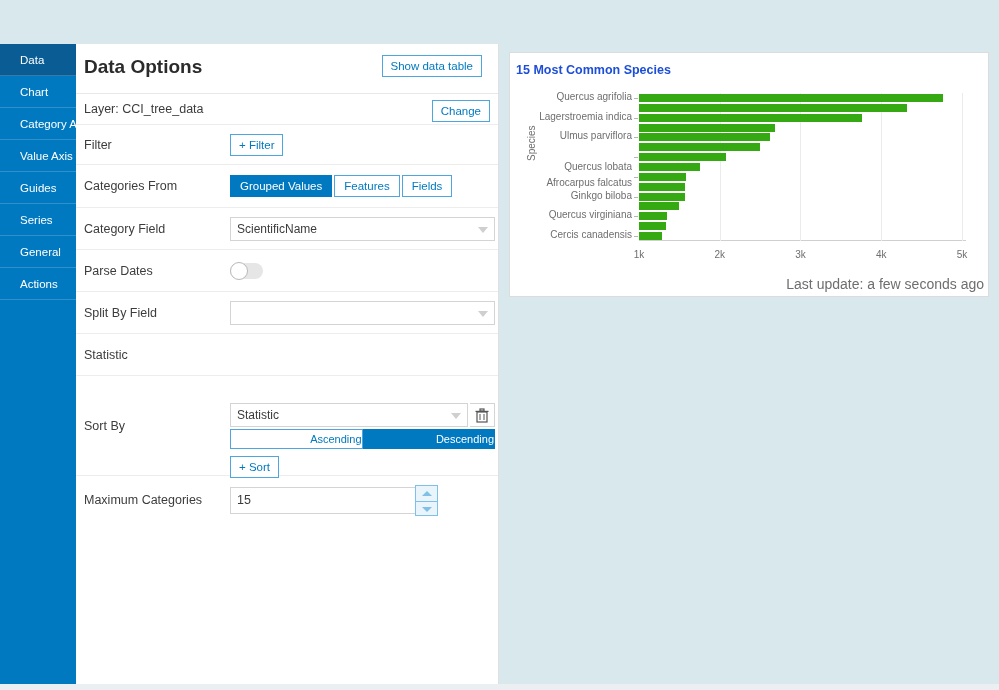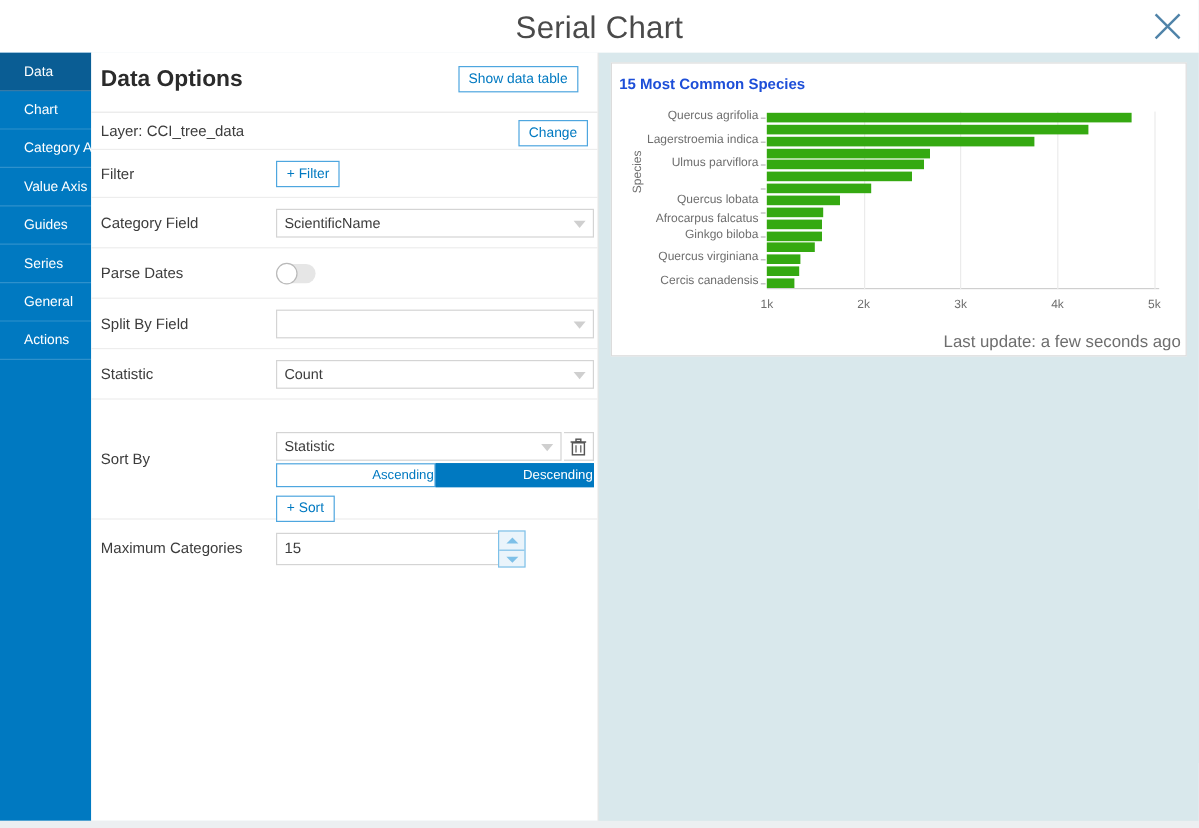--- a/index.html
+++ b/index.html
@@ -203,29 +203,20 @@
   .bottom-strip {
     position: absolute; left: 0; bottom: 0; width: 999px; height: 6px;
     background: #eceff1;
   }
 </style>
 </head>
 <body>
 
 <div id="app">
 
-  <div class="titlebar">
-    <div class="title">Serial Chart</div>
-    <div class="close-btn">
-      <svg width="32" height="32" viewBox="0 0 32 32">
-        <line x1="6" y1="6" x2="26" y2="26" stroke="#4f83a8" stroke-width="2"></line>
-        <line x1="26" y1="6" x2="6" y2="26" stroke="#4f83a8" stroke-width="2"></line>
-      </svg>
-    </div>
-  </div>
 
   <div class="sidebar" id="sidebar">
       <div class="side-item active"><span>Data</span></div>
       <div class="side-item"><span>Chart</span></div>
       <div class="side-item"><span>Category Axis</span></div>
       <div class="side-item"><span>Value Axis</span></div>
       <div class="side-item"><span>Guides</span></div>
       <div class="side-item"><span>Series</span></div>
       <div class="side-item"><span>General</span></div>
       <div class="side-item"><span>Actions</span></div>
@@ -242,20 +233,30 @@
       <div class="btn-outline change-btn">Change</div>
     </div>
 
     <div class="row filter-row">
       <div class="label">Filter</div>
       <div class="ctl">
         <div class="btn-outline">+ Filter</div>
       </div>
     </div>
 
+    <div class="row cat-row">
+      <div class="label">Categories From</div>
+      <div class="ctl">
+        <div class="seg" id="seg-categories">
+            <div class="segbtn active">Grouped Values</div>
+            <div class="segbtn">Features</div>
+            <div class="segbtn">Fields</div>
+          </div>
+      </div>
+    </div>
 
     <div class="row field-row">
       <div class="label">Category Field</div>
       <div class="ctl">
         <div class="select">
           <span class="val">ScientificName</span>
           <span class="caret"></span>
         </div>
       </div>
     </div>
@@ -274,26 +275,20 @@
       <div class="ctl">
         <div class="select">
           <span class="val"></span>
           <span class="caret"></span>
         </div>
       </div>
     </div>
 
     <div class="row stat-row">
       <div class="label">Statistic</div>
-      <div class="ctl">
-        <div class="select">
-          <span class="val">Count</span>
-          <span class="caret"></span>
-        </div>
-      </div>
     </div>
 
     <div class="row sort-row">
       <div class="label">Sort By</div>
       <div class="ctl">
         <div class="sort-ctl">
           <div class="select sort-select">
             <span class="val">Statistic</span>
             <span class="caret"></span>
           </div>

